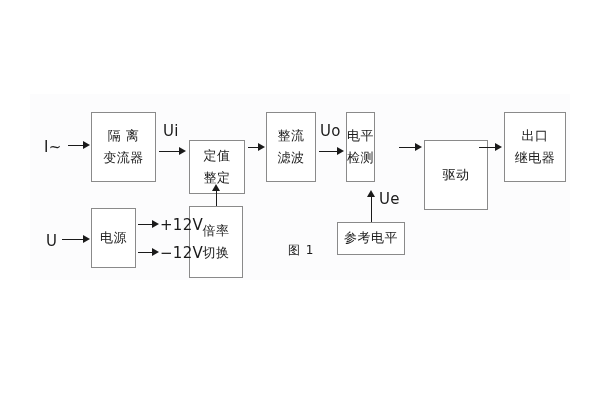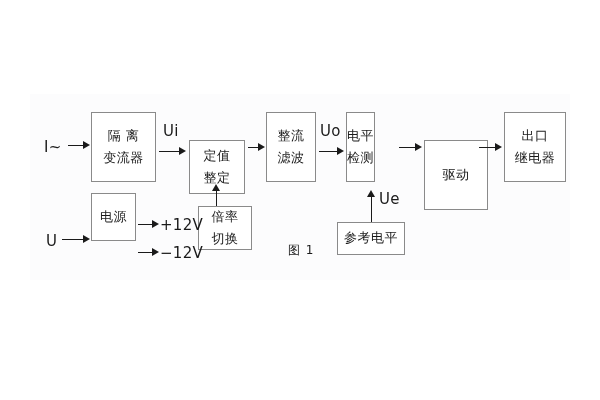--- a/index.html
+++ b/index.html
@@ -125,25 +125,25 @@
 
   <div class="box" style="left:424px; top:120px; width:64px; height:70px;margin-top:20px;">
     <span>驱动</span>
   </div>
 
   <div class="box" style="left:504px; top:112px; width:62px; height:70px;">
     <span class="l1">出口</span>
     <span>继电器</span>
   </div>
 
-  <div class="box" style="left:91px; top:193px; width:45px; height:48px;">
+  <div class="box" style="left:91px; top:208px; width:45px; height:60px;">
     <span>电源</span>
   </div>
 
-  <div class="box" style="left:189px; top:206px; width:54px; height:44px;margin-left:9px;">
+  <div class="box" style="left:189px; top:206px; width:54px; height:72px;">
     <span class="l1">倍率</span>
     <span>切换</span>
   </div>
 
   <div class="box" style="left:337px; top:222px; width:68px; height:33px;">
     <span>参考电平</span>
   </div>
 
   <div class="lbl lbl-lat" style="left:163px; top:122px;">Ui</div>
   <div class="hline" style="left:159px; top:151px; width:21px;"></div>

